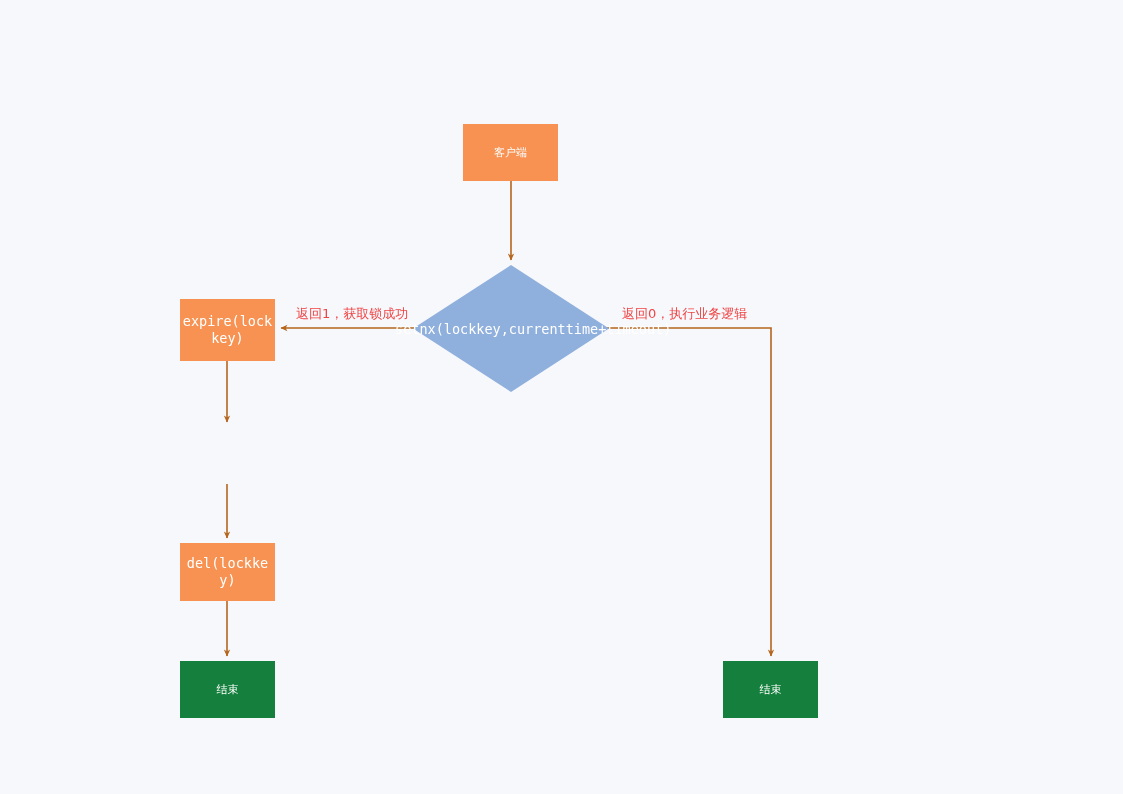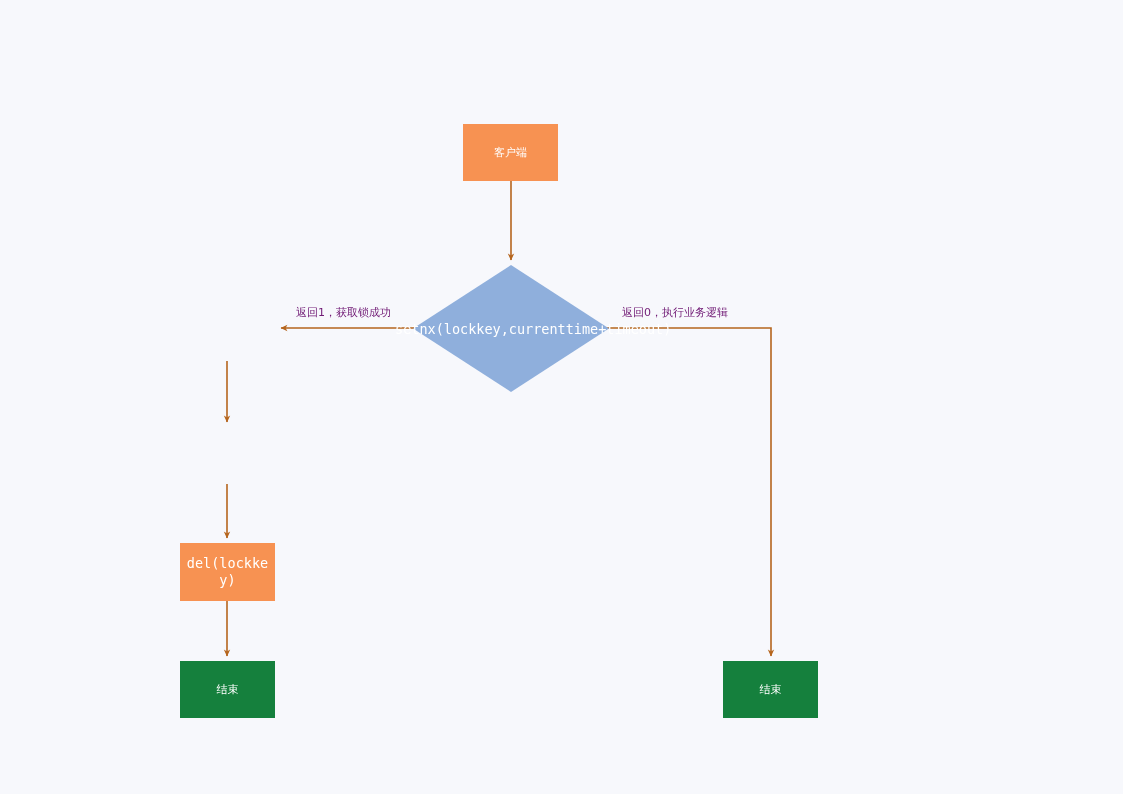--- a/index.html
+++ b/index.html
@@ -76,23 +76,23 @@
     top: 50%;
     transform: translateY(-50%);
     text-align: center;
     color: #ffffff;
     font-family: "DejaVu Sans Mono", "Liberation Mono", monospace;
     font-size: 13.5px;
     line-height: 1.35;
   }
   .edge-label {
     position: absolute;
-    color: #701a75;
+    color: #ef4444;
     font-family: "DejaVu Sans", sans-serif;
-    font-size: 11px;
+    font-size: 13px;
     white-space: nowrap;
   }
 </style>
 </head>
 <body>
 
 <div id="canvas">
 
   <svg class="edges" width="1123" height="794" viewBox="0 0 1123 794">
     <defs>
@@ -116,20 +116,23 @@
 
   <div class="node rect-orange node-cn" style="left:463px; top:124px; width:95px; height:57px;">
     <span>客户端</span>
   </div>
 
   <div class="diamond-wrap" style="left:413px; top:265px; width:196px; height:127px;">
     <div class="diamond-shape"></div>
     <div class="diamond-label">setnx(lockkey,currenttime+timeout)</div>
   </div>
 
+  <div class="node rect-orange node-mono" style="left:180px; top:299px; width:95px; height:62px;">
+    <span>expire(lockkey)</span>
+  </div>
 
 
   <div class="node rect-orange node-mono" style="left:180px; top:543px; width:95px; height:58px;">
     <span>del(lockkey)</span>
   </div>
 
   <div class="node rect-salmon node-cn" style="left:180px; top:661px; width:95px; height:57px;">
     <span>结束</span>
   </div>
 

